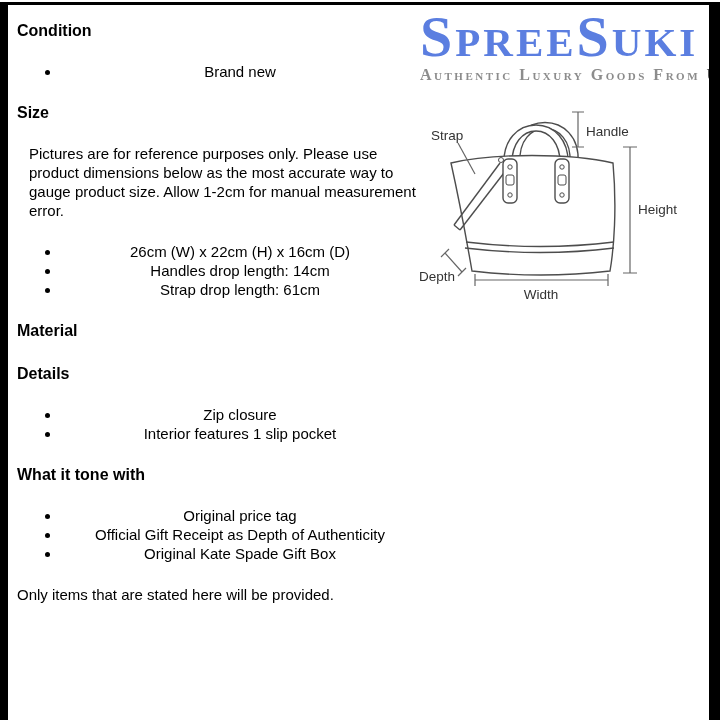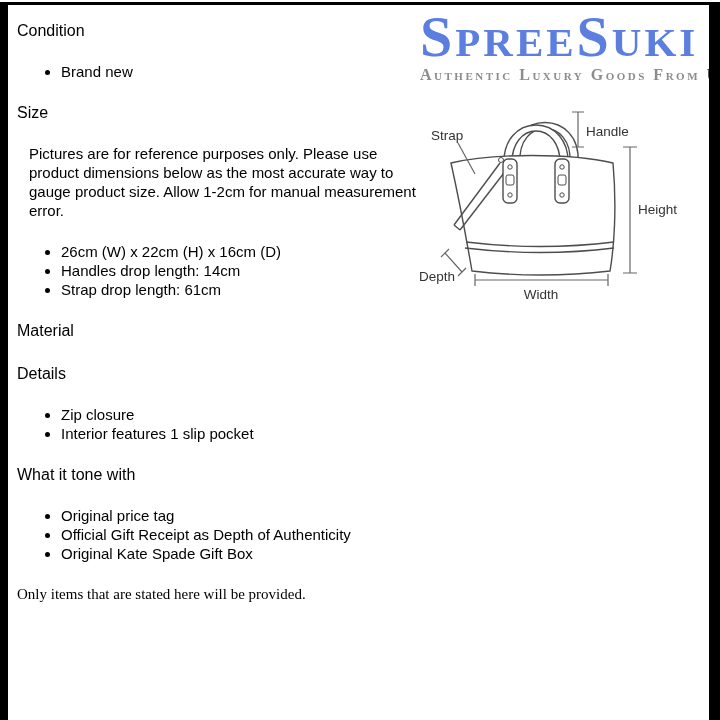--- a/index.html
+++ b/index.html
@@ -12,27 +12,27 @@
     border-left: 8px solid #000;
     border-right: 11px solid #000;
     height: 715px;
     background: #fff;
     position: relative;
     overflow: hidden;
   }
 
   
   .text-col { width: 402px; padding-left: 9px; font-size: 15px; line-height: 19px; }
-  .sec-heading { font-size: 16px; line-height: 19px; font-weight: normal; margin: 22px 0; }
+  .sec-heading { font-size: 16px; line-height: 19px; font-weight: bold; margin: 22px 0; }
   .sec-heading.first { margin-top: 16px; }
   .sec-heading.gap-before { margin-top: 24px; }
   .para { margin: 14px 12px 22px; width: 398px; }
-  ul.bullets { margin: 0 0 22px; padding-left: 44px; list-style: disc; }
+  ul.bullets { margin: 0 0 22px; padding-left: 44px; list-style: disc; text-align: center; }
   ul.bullets li { margin: 0; padding: 0; }
-  .footer-note { margin: 22px 0 4px; font-family: Liberation Serif, serif; }
+  .footer-note { margin: 22px 0 4px; }
 
   
   .logo { position: absolute; left: 412px; top: 4px; white-space: nowrap; }
   .brand {
     font-family: "Liberation Serif", "DejaVu Serif", serif;
     font-variant: small-caps;
     font-weight: bold;
     font-size: 58px;
     line-height: 56px;
     letter-spacing: 3px;

